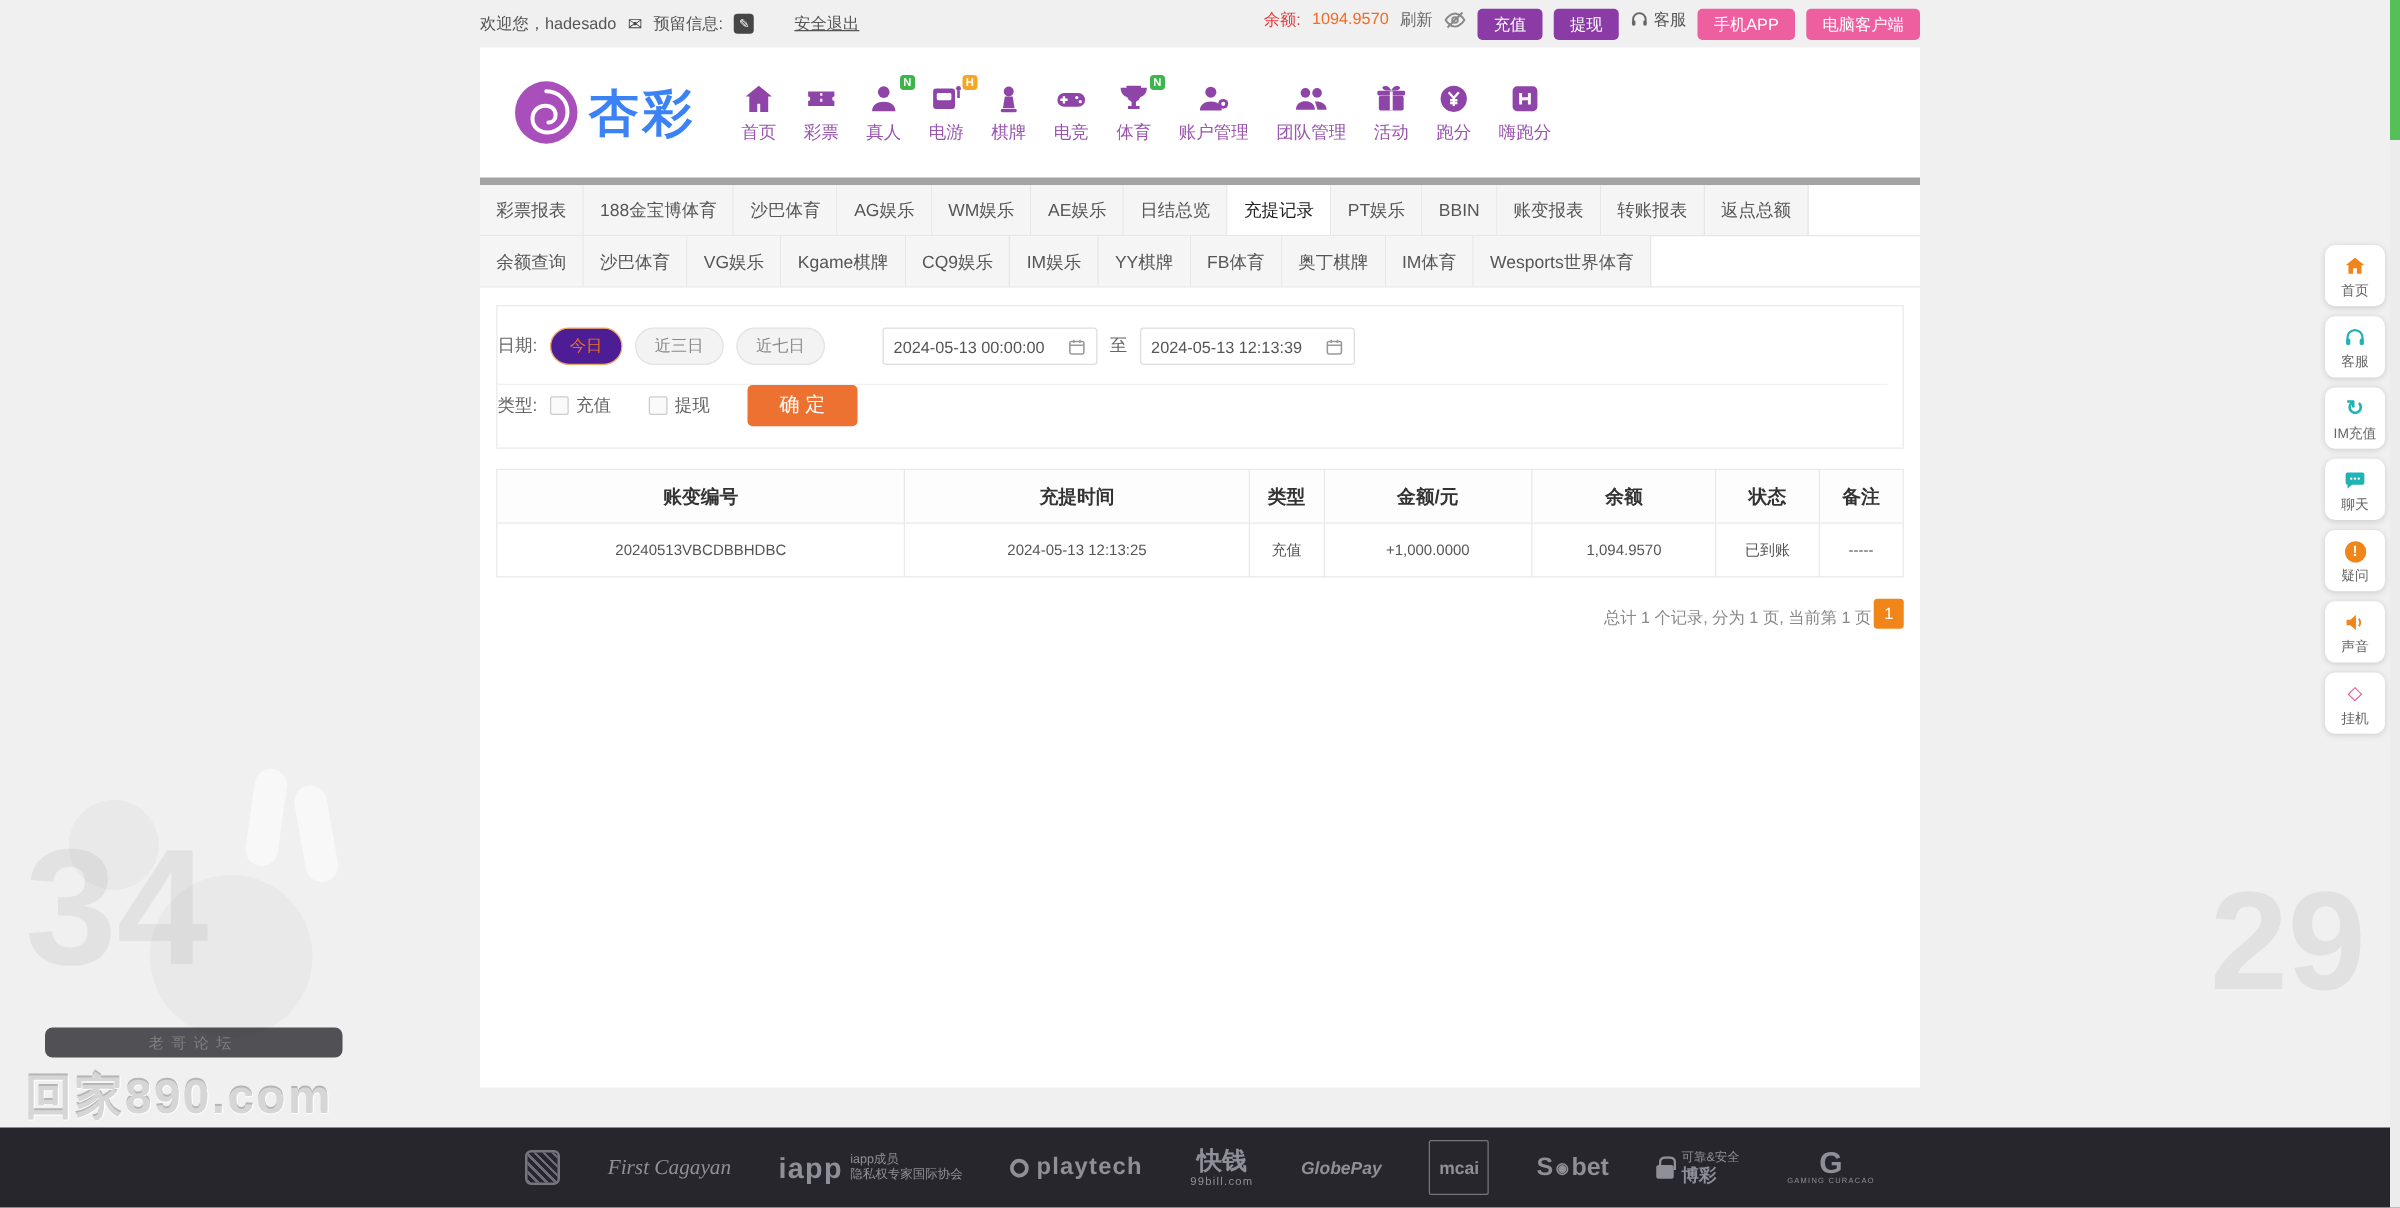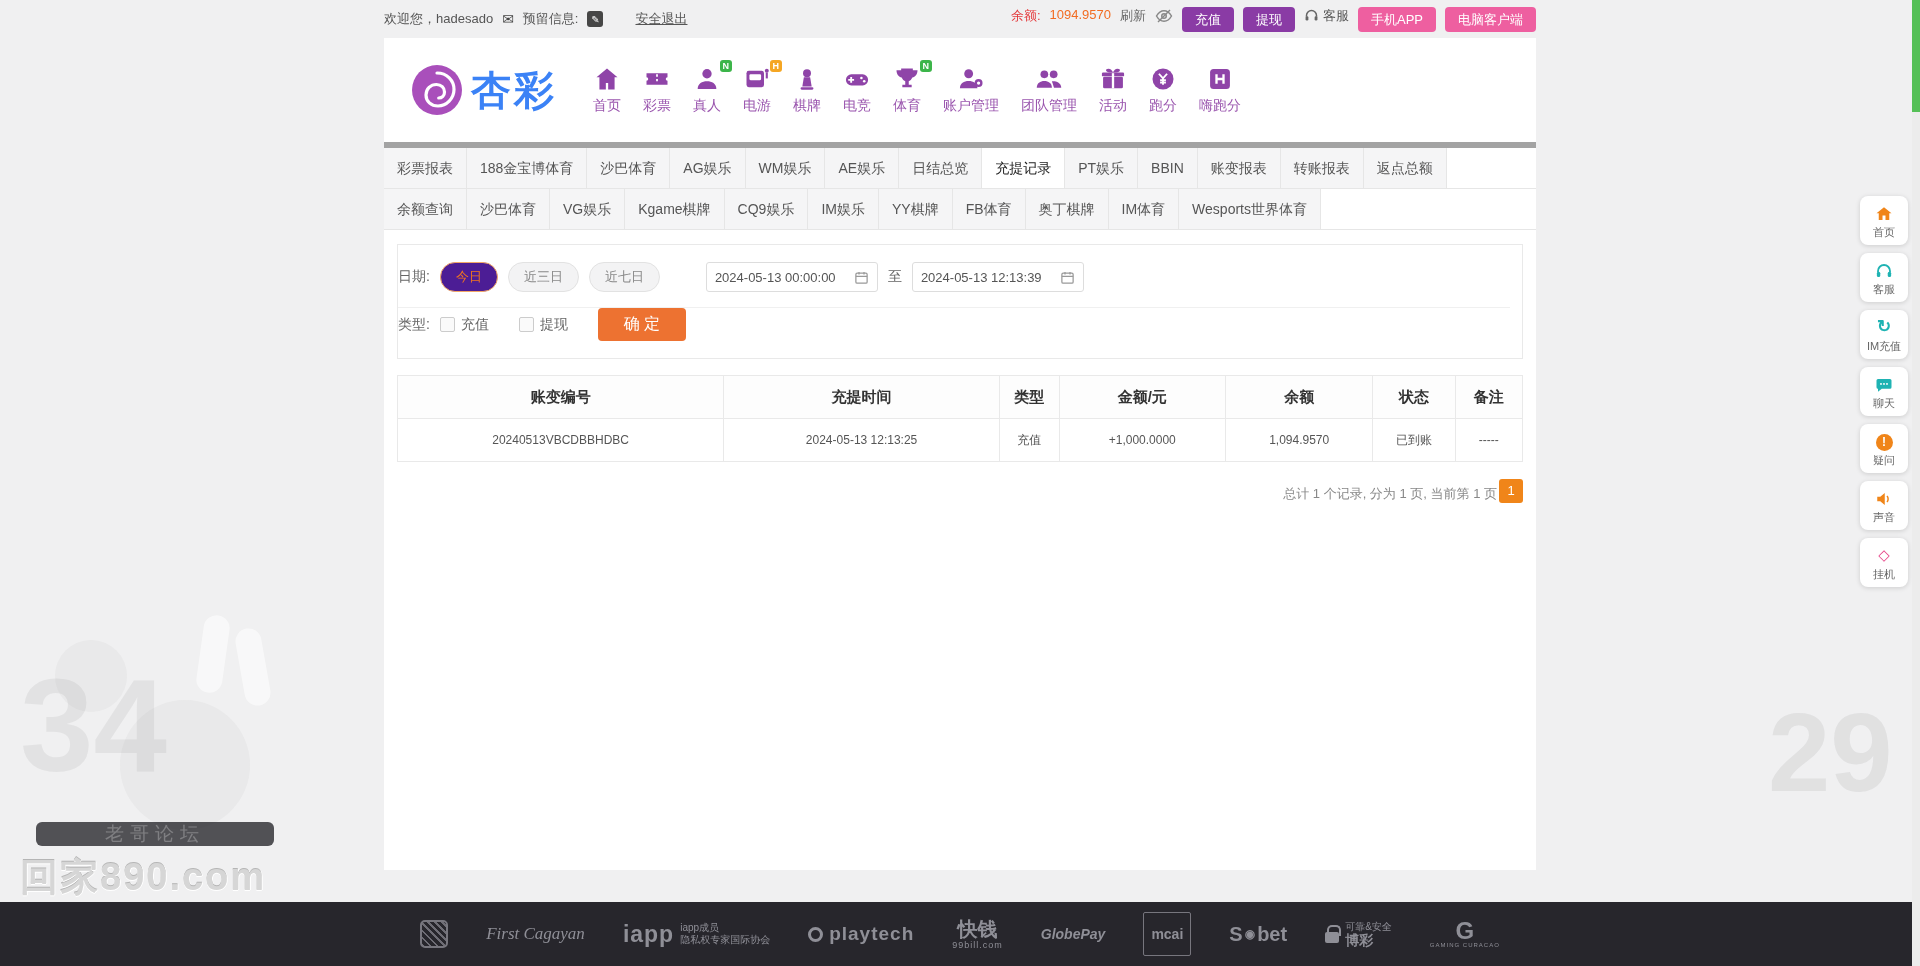--- a/index.html
+++ b/index.html
@@ -128,21 +128,21 @@
   .lock::before { content:""; position:absolute; top:-7px; left:2px; width:10px; height:9px;
                   border:2px solid #8f8f97; border-bottom:none; border-radius:5px 5px 0 0; }
   .safe-l1 { font-size:10px; line-height:12px; }
   .safe-l2 { font-size:14px; font-weight:bold; line-height:15px; }
   .gc-big { font-weight:bold; font-size:24px; line-height:22px; text-align:center; }
   .gc-sub { font-size:6px; letter-spacing:1px; text-align:center; }
 
   
   .wm-pill { position:absolute; left:36px; top:822px; width:238px; height:24px; z-index:3;
              background:rgba(45,45,50,.82); border-radius:6px; display:flex; align-items:center;
-             justify-content:center; color:rgba(235,235,235,.30); font-size:19px; letter-spacing:6px; }
+             justify-content:center; color:rgba(235,235,235,.30); font-size:12px; letter-spacing:6px; }
   .wm-site { position:absolute; left:20px; top:852px; z-index:3; font-size:38px; font-weight:bold;
              color:#d6d6d6; letter-spacing:2px;
              text-shadow:0 1px 0 #fff, 0 -1px 0 #b5b5b5, 1px 0 0 #fff; }
 
   
   .scrollbar { position:absolute; right:0; top:0; width:8px; height:966px; background:#ececec; z-index:6; }
   .scroll-thumb { position:absolute; right:0; top:0; width:8px; height:112px; background:#55c057; cursor:pointer; }
 </style>
 </head>
 <body>

